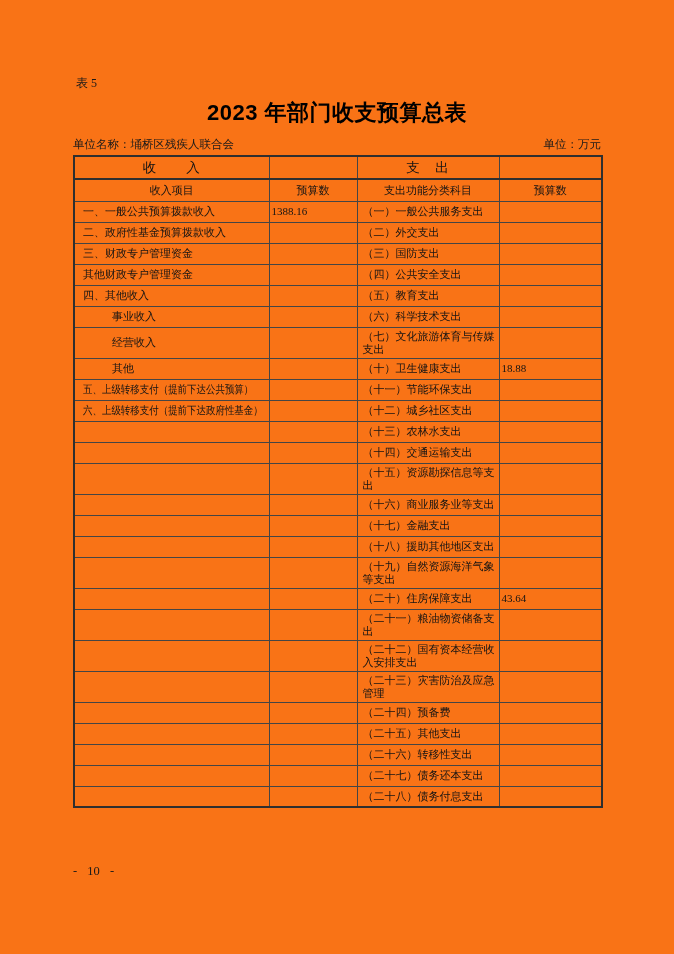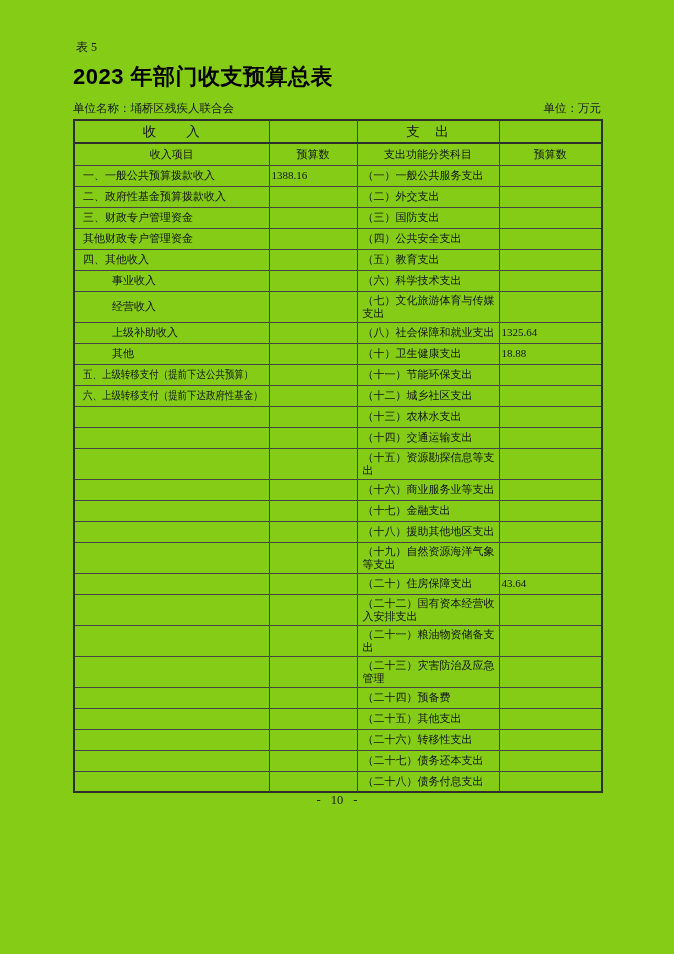--- a/index.html
+++ b/index.html
@@ -11,34 +11,34 @@
     width: 674px;
     height: 954px;
     font-family: "Liberation Serif", "DejaVu Serif", serif;
     color: #141414;
   }
   .page {
     position: relative;
     width: 674px;
     height: 954px;
     box-sizing: border-box;
-    padding: 40px 73px 0 73px;
-    background: #84cc16;
+    padding: 76px 73px 0 73px;
+    background: #f97316;
   }
   .table-label {
     font-size: 12px;
     line-height: 14px;
     margin-left: 3px;
     color: #1a1a1a;
   }
   .doc-title {
     font-family: "Liberation Sans", "DejaVu Sans", sans-serif;
     font-size: 22px;
     font-weight: bold;
-    text-align: left;
+    text-align: center;
     letter-spacing: 0.5px;
     margin: 8px 0 9px 0;
     color: #000000;
   }
   .meta-row {
     display: flex;
     justify-content: space-between;
     align-items: flex-end;
     font-size: 11.5px;
     line-height: 14px;
@@ -92,21 +92,21 @@
     transform-origin: 0 50%;
   }
   td.cell-expense {
     text-align: left;
     padding-left: 5px;
     padding-right: 2px;
     margin-left: 32px;
   }
   td.cell-value { text-align: left; }
   .page-footer {
-    text-align: center;
+    margin-top: 56px;
     font-size: 12.5px;
     color: #1a1a1a;
     word-spacing: 7px;
   }
 </style>
 </head>
 <body>
 
 <div class="page">
 
@@ -177,26 +177,20 @@
           <td class="cell-expense">（六）科学技术支出</td>
           <td class="cell-value"></td>
         </tr>
         <tr>
           <td class="cell-income indent">经营收入</td>
           <td class="cell-value"></td>
           <td class="cell-expense">（七）文化旅游体育与传媒支出</td>
           <td class="cell-value"></td>
         </tr>
         <tr>
-          <td class="cell-income indent">上级补助收入</td>
-          <td class="cell-value"></td>
-          <td class="cell-expense">（八）社会保障和就业支出</td>
-          <td class="cell-value">1325.64</td>
-        </tr>
-        <tr>
           <td class="cell-income indent">其他</td>
           <td class="cell-value"></td>
           <td class="cell-expense">（十）卫生健康支出</td>
           <td class="cell-value">18.88</td>
         </tr>
         <tr>
           <td class="cell-income"><span class="squeeze">五、上级转移支付（提前下达公共预算）</span></td>
           <td class="cell-value"></td>
           <td class="cell-expense">（十一）节能环保支出</td>
           <td class="cell-value"></td>
@@ -251,27 +245,27 @@
         </tr>
         <tr>
           <td class="cell-income"></td>
           <td class="cell-value"></td>
           <td class="cell-expense">（二十）住房保障支出</td>
           <td class="cell-value">43.64</td>
         </tr>
         <tr>
           <td class="cell-income"></td>
           <td class="cell-value"></td>
+          <td class="cell-expense">（二十一）粮油物资储备支出</td>
+          <td class="cell-value"></td>
+        </tr>
+        <tr>
+          <td class="cell-income"></td>
+          <td class="cell-value"></td>
           <td class="cell-expense">（二十二）国有资本经营收入安排支出</td>
-          <td class="cell-value"></td>
-        </tr>
-        <tr>
-          <td class="cell-income"></td>
-          <td class="cell-value"></td>
-          <td class="cell-expense">（二十一）粮油物资储备支出</td>
           <td class="cell-value"></td>
         </tr>
         <tr>
           <td class="cell-income"></td>
           <td class="cell-value"></td>
           <td class="cell-expense">（二十三）灾害防治及应急管理</td>
           <td class="cell-value"></td>
         </tr>
         <tr>
           <td class="cell-income"></td>

